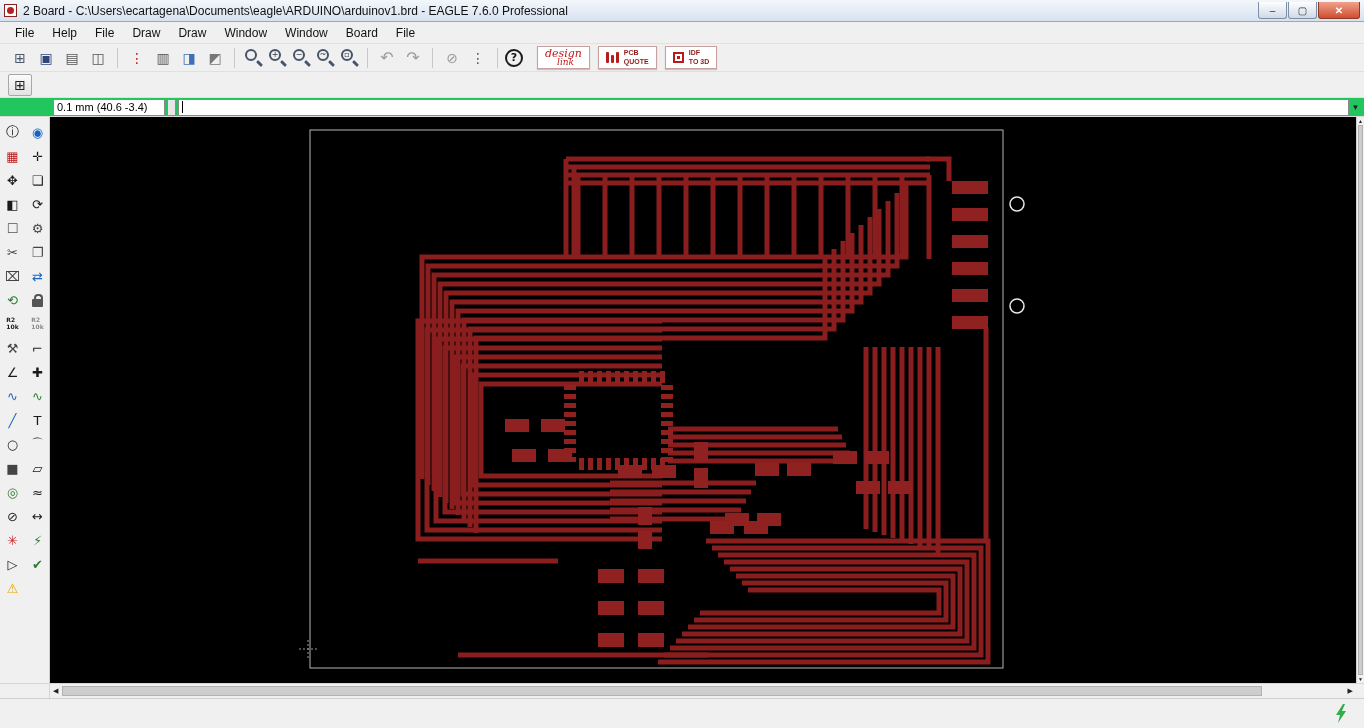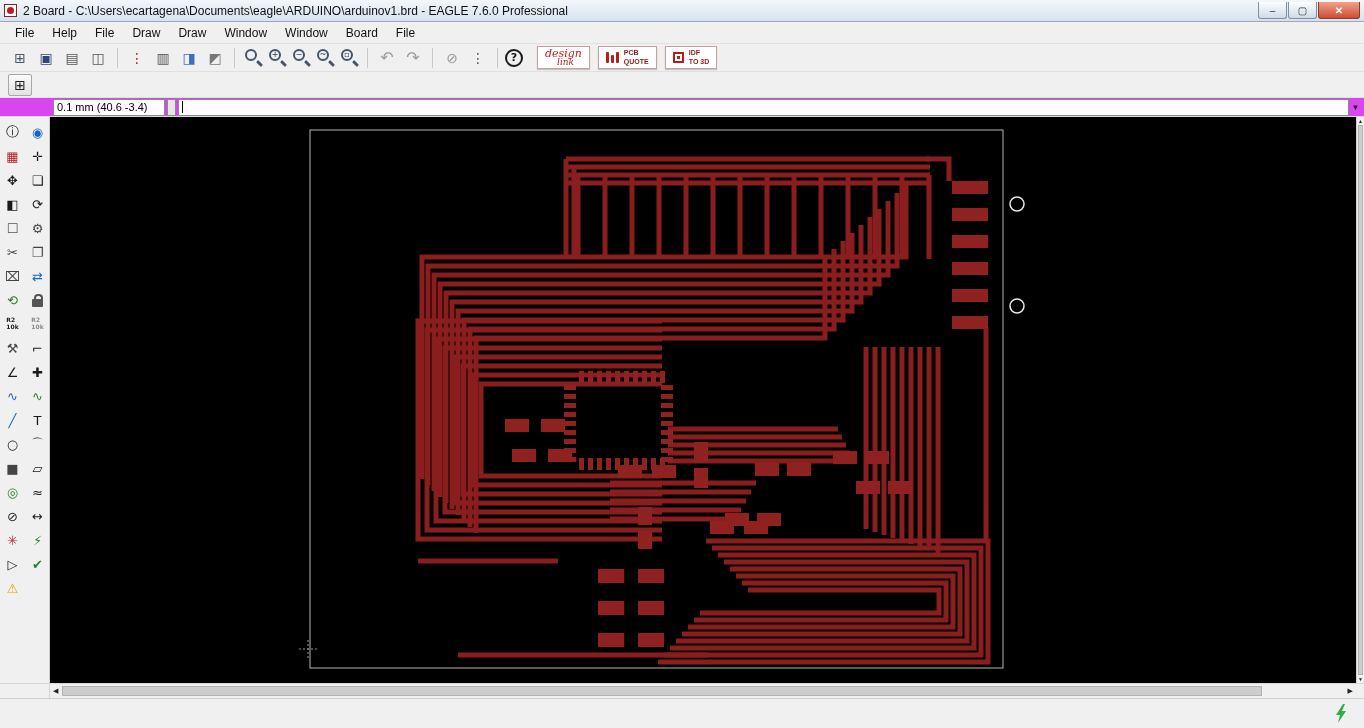--- a/index.html
+++ b/index.html
@@ -58,21 +58,21 @@
   .idf-icon { width:11px; height:11px; border:2px solid #b71c1c; position:relative; }
   .idf-icon:before { content:""; position:absolute; left:2px; top:2px; width:3px; height:3px; background:#b71c1c; }
 
   .toolbar2 { height:26px; background:#f0f0f0; display:flex; align-items:center;
     padding-left:8px; border-bottom:1px solid #e0e0e0; }
   .grid-btn { width:24px; height:22px; border:1px solid #a8a8a8; border-radius:2px;
     background:linear-gradient(#fbfbfb,#e3e3e3); display:flex; align-items:center;
     justify-content:center; font-size:14px; color:#222; font-family:"DejaVu Sans",sans-serif; }
 
   
-  .cmdrow { height:19px; background:#d946ef; display:flex; align-items:center;
+  .cmdrow { height:19px; background:#22c55e; display:flex; align-items:center;
     padding-left:53px; padding-right:2px; border-bottom:1px solid #dadada; }
   .coord-box { width:112px; height:17px; background:#fff; border:1px solid #8a8a8a;
     font-size:11px; padding:0 3px; display:flex; align-items:center; white-space:nowrap;
     overflow:hidden; }
   .mini-btn { width:9px; height:17px; background:#e6e6e6; border:1px solid #8a8a8a; margin-left:2px; }
   .cmd-input { flex:1; height:17px; background:#fff; border:1px solid #8a8a8a;
     margin-left:2px; display:flex; align-items:center; padding:0 3px; }
   .caret { width:1px; height:12px; background:#000; }
   .cmd-drop { width:13px; height:17px; display:flex; align-items:center; justify-content:center;
     font-size:8px; color:#222; }

